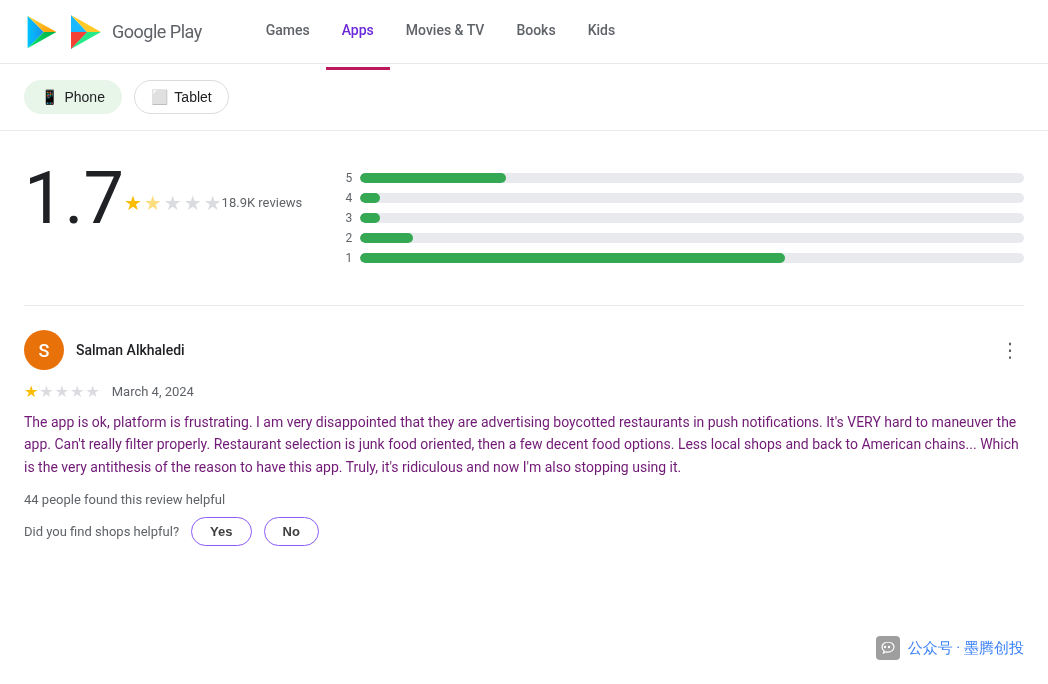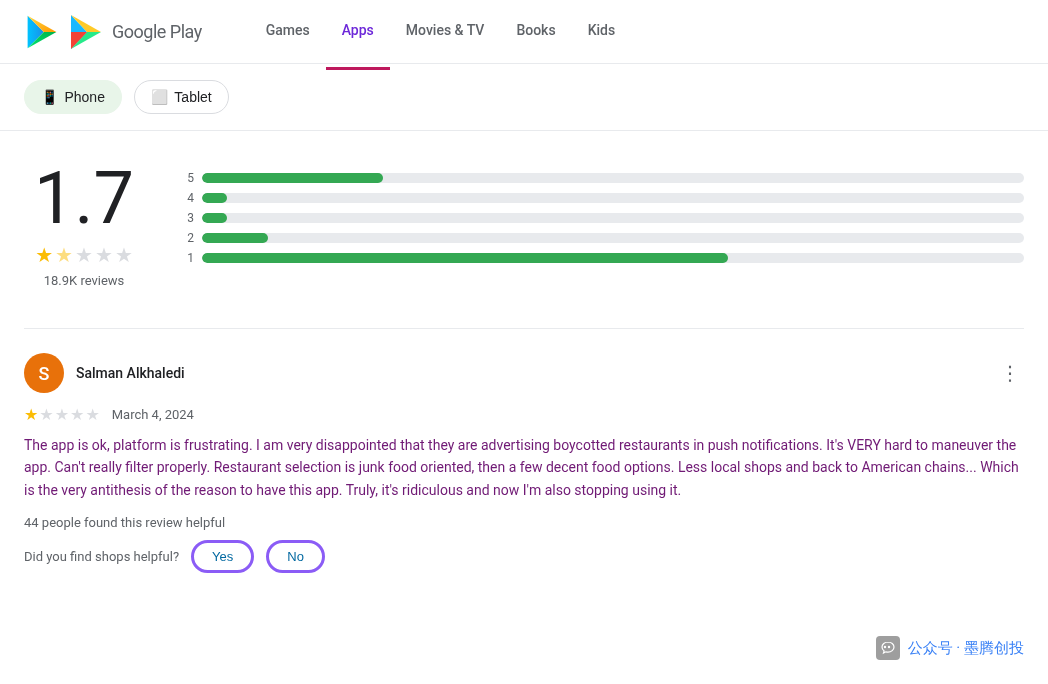--- a/index.html
+++ b/index.html
@@ -85,21 +85,21 @@
 
     
     .rating-section {
       display: flex;
       align-items: flex-start;
       gap: 40px;
       margin-bottom: 40px;
     }
     .rating-left {
       display: flex;
-      flex-direction: column;
+      flex-direction: row;
       align-items: center;
       min-width: 120px;
     }
     .big-rating {
       font-size: 72px;
       font-weight: 400;
       line-height: 1;
       color: #202124;
     }
     .stars-row {
@@ -227,26 +227,26 @@
       align-items: center;
       gap: 12px;
     }
     .helpful-label {
       font-size: 13px;
       color: #5f6368;
     }
     .helpful-btn {
       padding: 6px 18px;
       border-radius: 20px;
-      border: 3px solid #8b5cf6;
+      border: 1px solid #8b5cf6;
       background: #fff;
       font-size: 13px;
       cursor: pointer;
-      color: #0369a1;
-      font-weight: 400;
+      color: #404040;
+      font-weight: 700;
     }
 
     
     .watermark {
       position: fixed;
       bottom: 24px;
       right: 24px;
       display: flex;
       align-items: center;
       gap: 8px;

